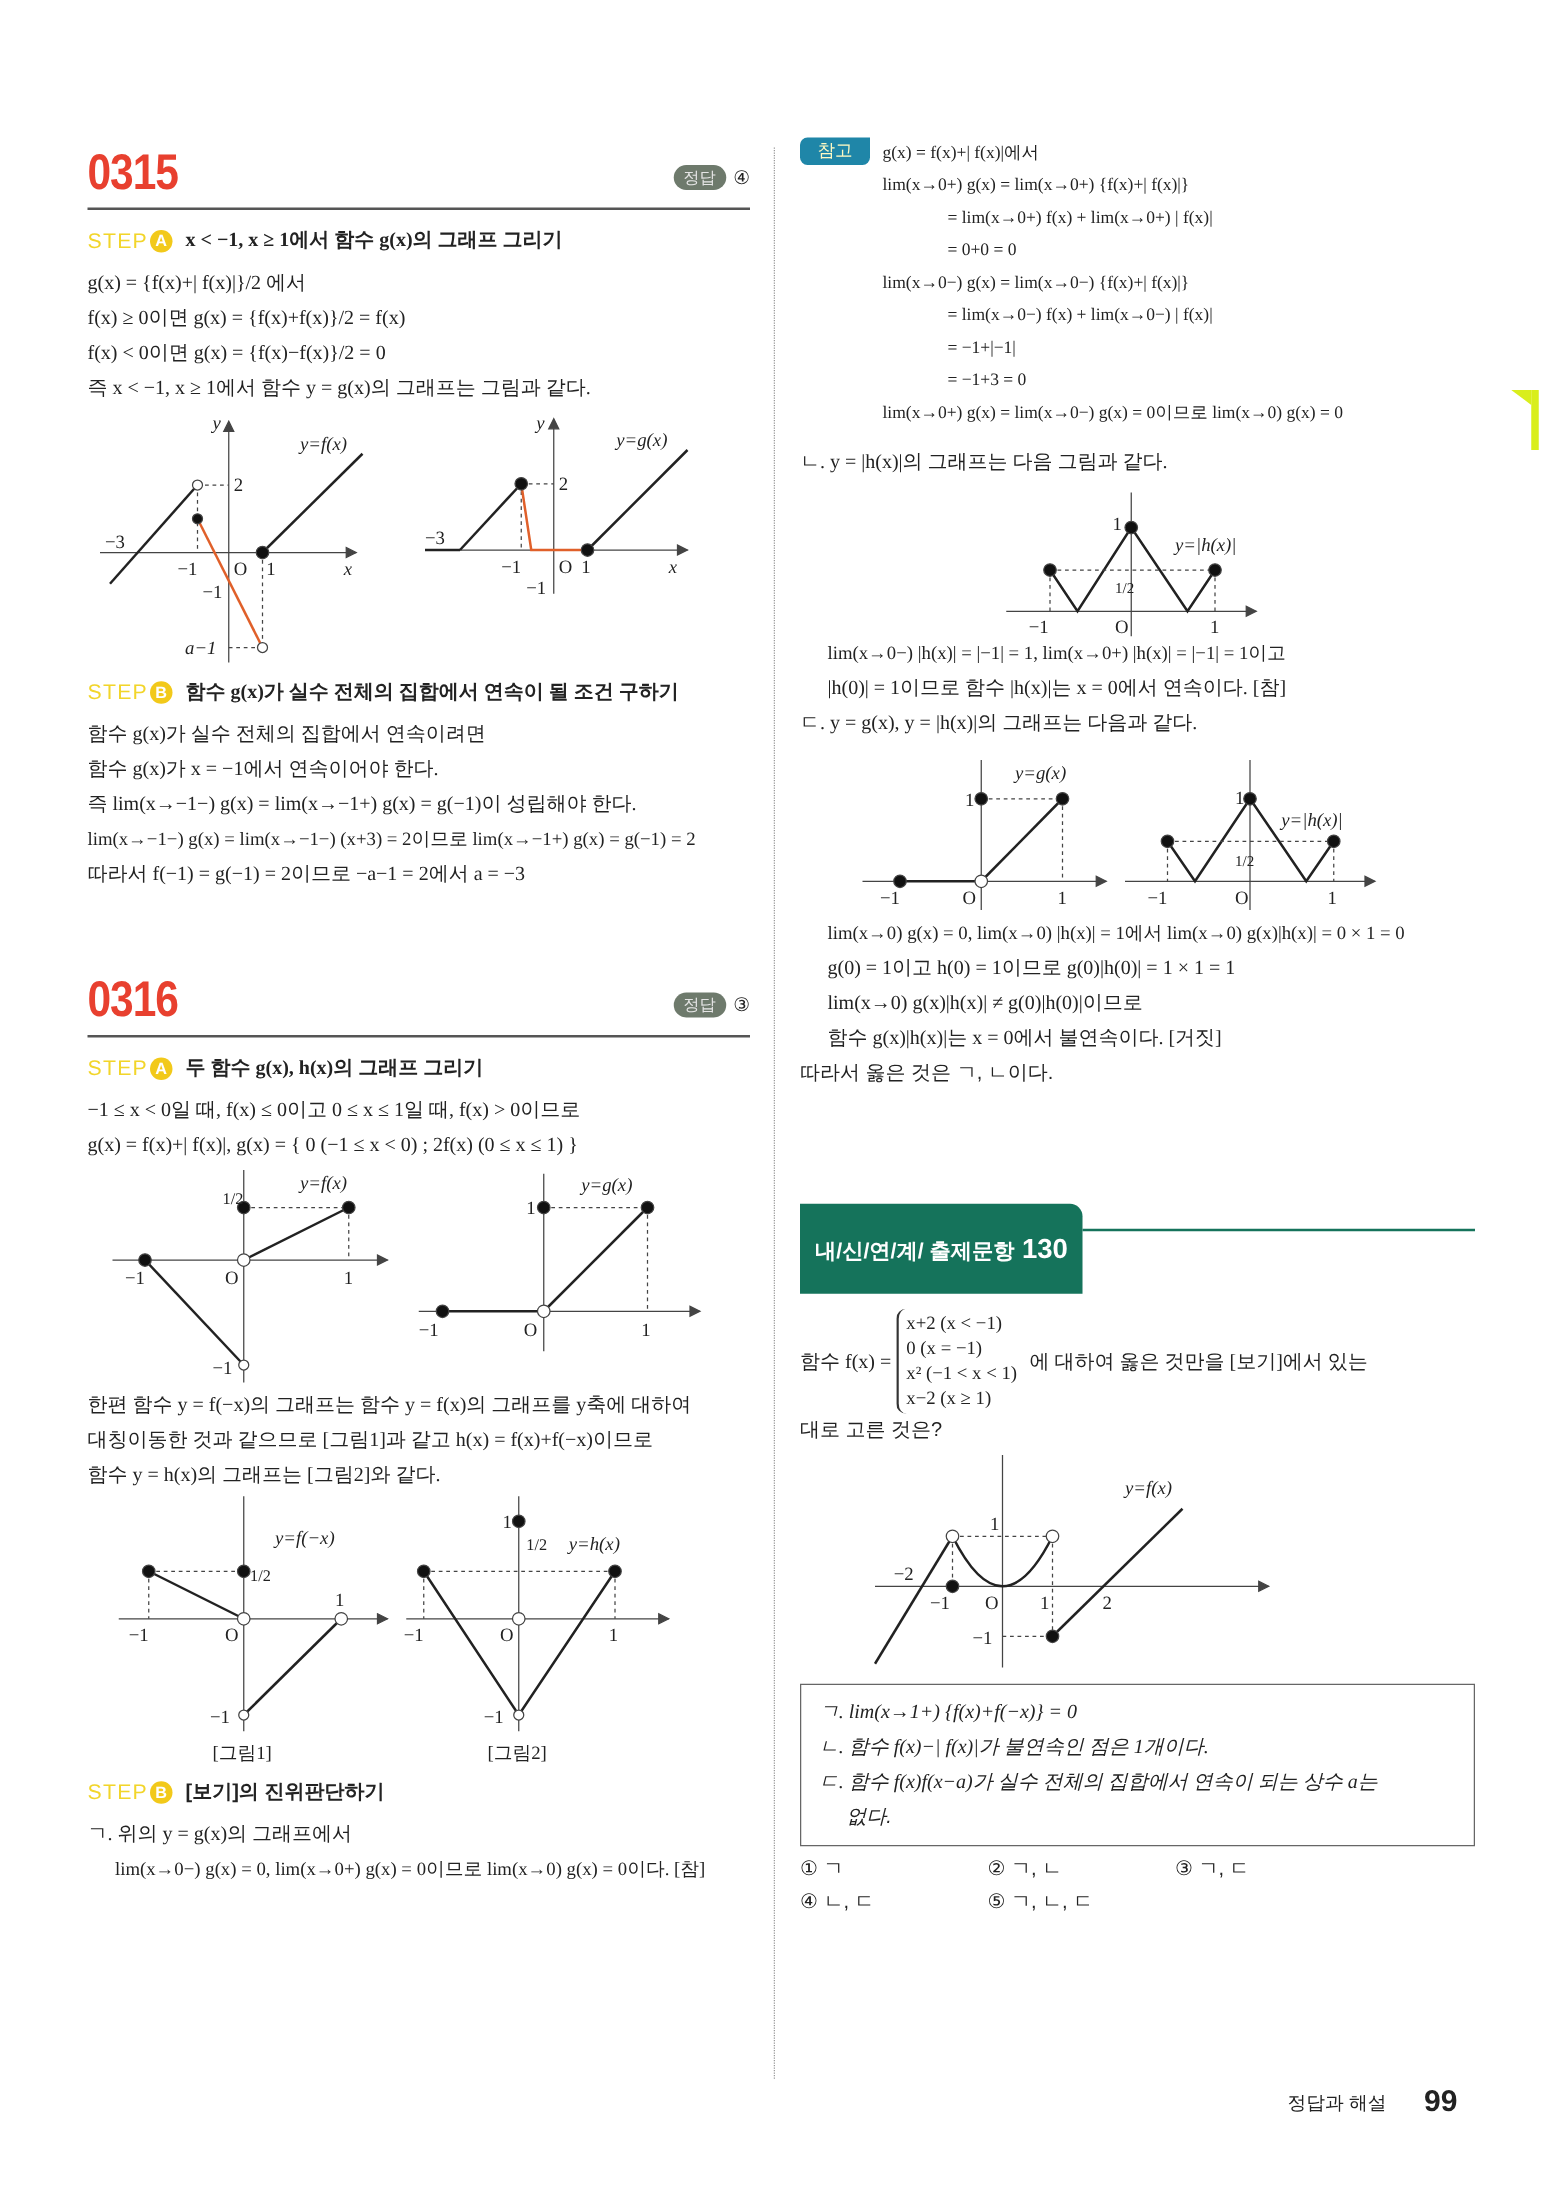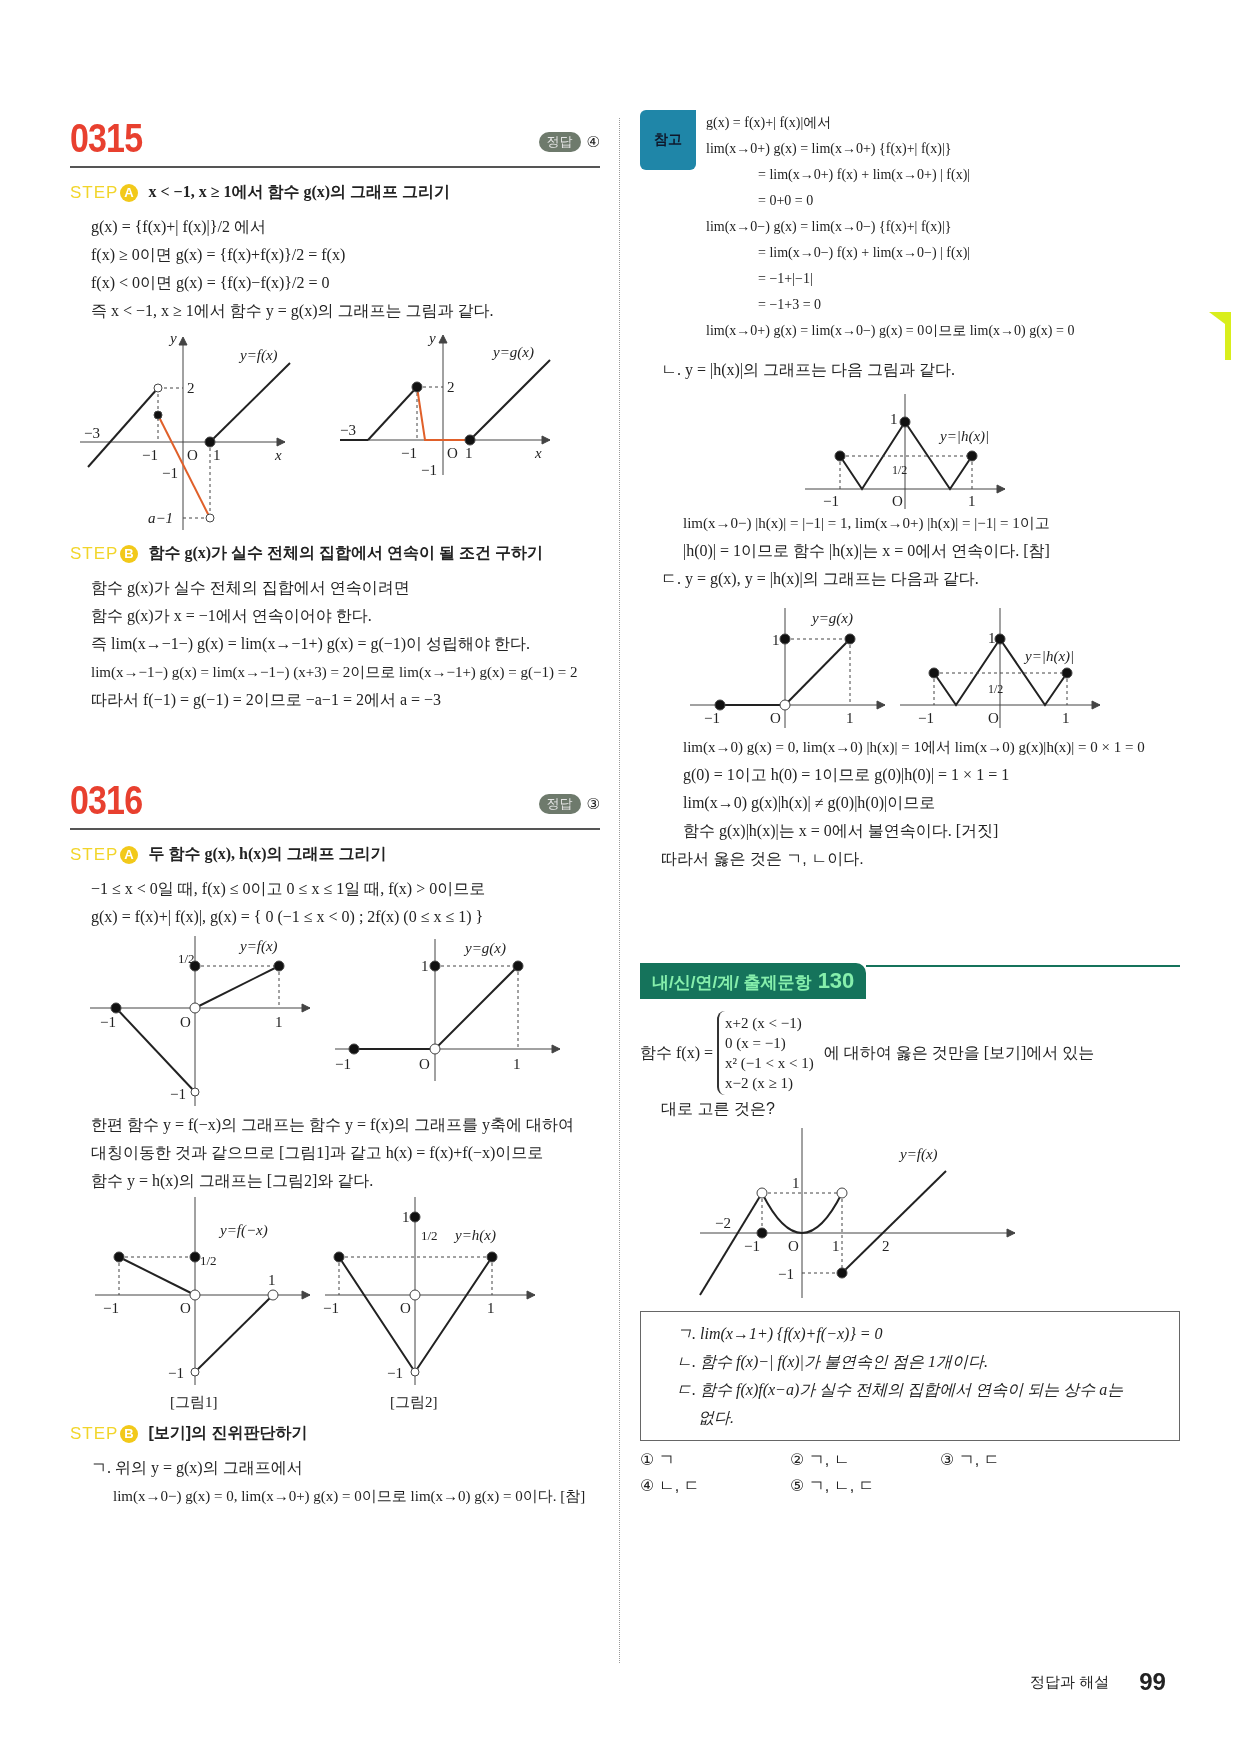--- a/index.html
+++ b/index.html
@@ -12,26 +12,26 @@
   .divider{position:absolute;left:619px;top:118px;height:1545px;border-left:1px dotted #999;}
   .prob-head{position:relative;height:56px;border-bottom:2px solid #555;margin-bottom:14px;}
   .prob-num{position:absolute;left:0;top:6px;font-size:40px;font-weight:bold;color:#e8402f;
             font-family:"Liberation Sans Narrow","Liberation Sans",sans-serif;letter-spacing:-1px;transform:scaleX(.85);transform-origin:left;}
   .answer{position:absolute;right:0;top:22px;font-size:15px;display:flex;align-items:center;gap:6px;}
   .answer .pill{background:#6e7a6c;color:#e5e5e5;border-radius:10px;padding:1px 8px;font-size:13px;}
   .step{display:flex;gap:10px;margin:8px 0 10px;font-weight:bold;font-size:16px;}
   .step .tag{color:#f2d52a;font-weight:normal;font-size:17px;letter-spacing:1px;display:flex;align-items:center;}
   .step .tag .circ{display:inline-block;width:18px;height:18px;border-radius:50%;background:#f2c91a;color:#fff;
                    font-size:13px;line-height:18px;text-align:center;margin-left:2px;font-weight:bold;}
-  .line{font-size:16px;line-height:28px;white-space:nowrap;margin-left:21px;}
+  .line{font-size:16px;line-height:28px;white-space:nowrap;}
   .graph{display:block;}
   .ref-box{display:flex;gap:10px;}
-  .ref-tag{background:#1f86a8;color:#0f172a;font-weight:bold;font-size:14px;padding:21px 14px;border-radius:6px 0 6px 6px;height:18px;}
+  .ref-tag{background:#1f86a8;color:#fef9c3;font-weight:normal;font-size:14px;padding:2px 14px;border-radius:6px 0 6px 6px;height:18px;}
   .naesin{display:flex;align-items:center;margin-top:10px;}
-  .naesin .bar{background:#15735b;color:#86efac;font-weight:bold;padding:5px 12px;font-size:17px;border-radius:0 10px 0 0;}
+  .naesin .bar{background:#15735b;color:#ffffff;font-weight:bold;padding:23px 12px;font-size:17px;border-radius:0 10px 0 0;}
   .naesin .bar .n{font-size:22px;margin-left:6px;}
   .naesin .rule{flex:1;border-top:2px solid #15735b;margin-top:-30px;}
   .bogi{border:1px solid #666;padding:8px 14px;margin:8px 0 6px;font-style:italic;}
   .choices{display:grid;grid-template-columns:150px 150px 150px;font-size:16px;line-height:26px;}
   .footer{position:absolute;top:1668px;left:1030px;display:flex;gap:30px;align-items:center;}
   .footer .t{font-size:15px;}
   .footer .p{font-size:24px;font-weight:bold;}
   .sidetab{position:absolute;left:1225px;top:312px;width:6px;height:48px;background:#d9ee1c;}
   .sidetab:before{content:"";position:absolute;left:-16px;top:0;border-top:12px solid #d9ee1c;border-left:16px solid transparent;}
 </style>

